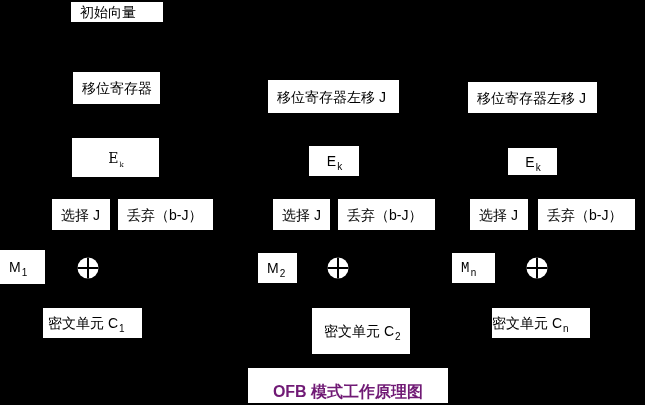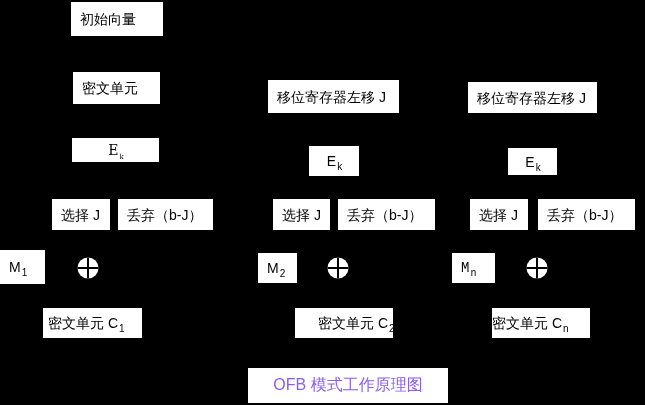--- a/index.html
+++ b/index.html
@@ -12,37 +12,37 @@
     display:flex;align-items:center;
     font-size:14px;line-height:1;padding-left:9px;box-sizing:border-box;
     white-space:nowrap;
   }
   .box.center{justify-content:center;padding-left:0;}
   .box sub{font-size:10px;line-height:1;vertical-align:baseline;position:relative;top:4px;left:1px;}
   .serif{font-family:"DejaVu Serif","Liberation Serif",serif;}
   .serif sub{font-size:7px;}
   .xor{position:absolute;}
   .title-box{
-    position:absolute;background:#fff;color:#8b5cf6;
-    display:flex;align-items:center;justify-content:center;
-    font-size:16px;font-weight:normal;white-space:nowrap;
+    position:absolute;background:#fff;color:#701a75;
+    display:flex;align-items:flex-end;justify-content:center;
+    font-size:16px;font-weight:bold;white-space:nowrap;
   }
 </style>
 </head>
 <body>
 
 <div class="canvas">
 
-  <div class="box" style="left:71px;top:2px;width:92px;height:34px;">
+  <div class="box" style="left:71px;top:2px;width:92px;height:20px;">
     <span>初始向量</span>
   </div>
   <div class="box" style="left:73px;top:72px;width:87px;height:32px;">
-    <span>密文单元</span>
+    <span>移位寄存器</span>
   </div>
-  <div class="box center serif" style="left:72px;top:138px;width:87px;height:24px;">
+  <div class="box center serif" style="left:72px;top:138px;width:87px;height:39px;">
     <span><span>E</span><sub>k</sub></span>
   </div>
   <div class="box" style="left:52px;top:199px;width:58px;height:31px;">
     <span>选择 J</span>
   </div>
   <div class="box" style="left:118px;top:199px;width:95px;height:31px;">
     <span>丢弃（b-J）</span>
   </div>
   <div class="box" style="left:0px;top:250px;width:45px;height:34px;">
     <span><span>M</span><sub>1</sub></span>
@@ -69,21 +69,21 @@
     <span>丢弃（b-J）</span>
   </div>
   <div class="box" style="left:258px;top:253px;width:39px;height:30px;">
     <span><span>M</span><sub>2</sub></span>
   </div>
   <svg class="xor" style="left:327px;top:257px;" width="22" height="22" viewBox="0 0 22 22">
     <circle cx="11" cy="11" r="10.5" fill="#ffffff"></circle>
     <line x1="11" y1="0.5" x2="11" y2="21.5" stroke="#000000" stroke-width="2"></line>
     <line x1="0.5" y1="11" x2="21.5" y2="11" stroke="#000000" stroke-width="2"></line>
   </svg>
-  <div class="box" style="left:295px;top:308px;width:98px;height:30px;padding-left:23px;">
+  <div class="box" style="left:312px;top:308px;width:98px;height:46px;padding-left:12px;">
     <span><span>密文单元 C</span><sub>2</sub></span>
   </div>
 
   <div class="box" style="left:468px;top:82px;width:129px;height:31px;">
     <span>移位寄存器左移 J</span>
   </div>
   <div class="box center" style="left:508px;top:148px;width:49px;height:27px;">
     <span><span>E</span><sub>k</sub></span>
   </div>
   <div class="box" style="left:470px;top:199px;width:58px;height:31px;">

